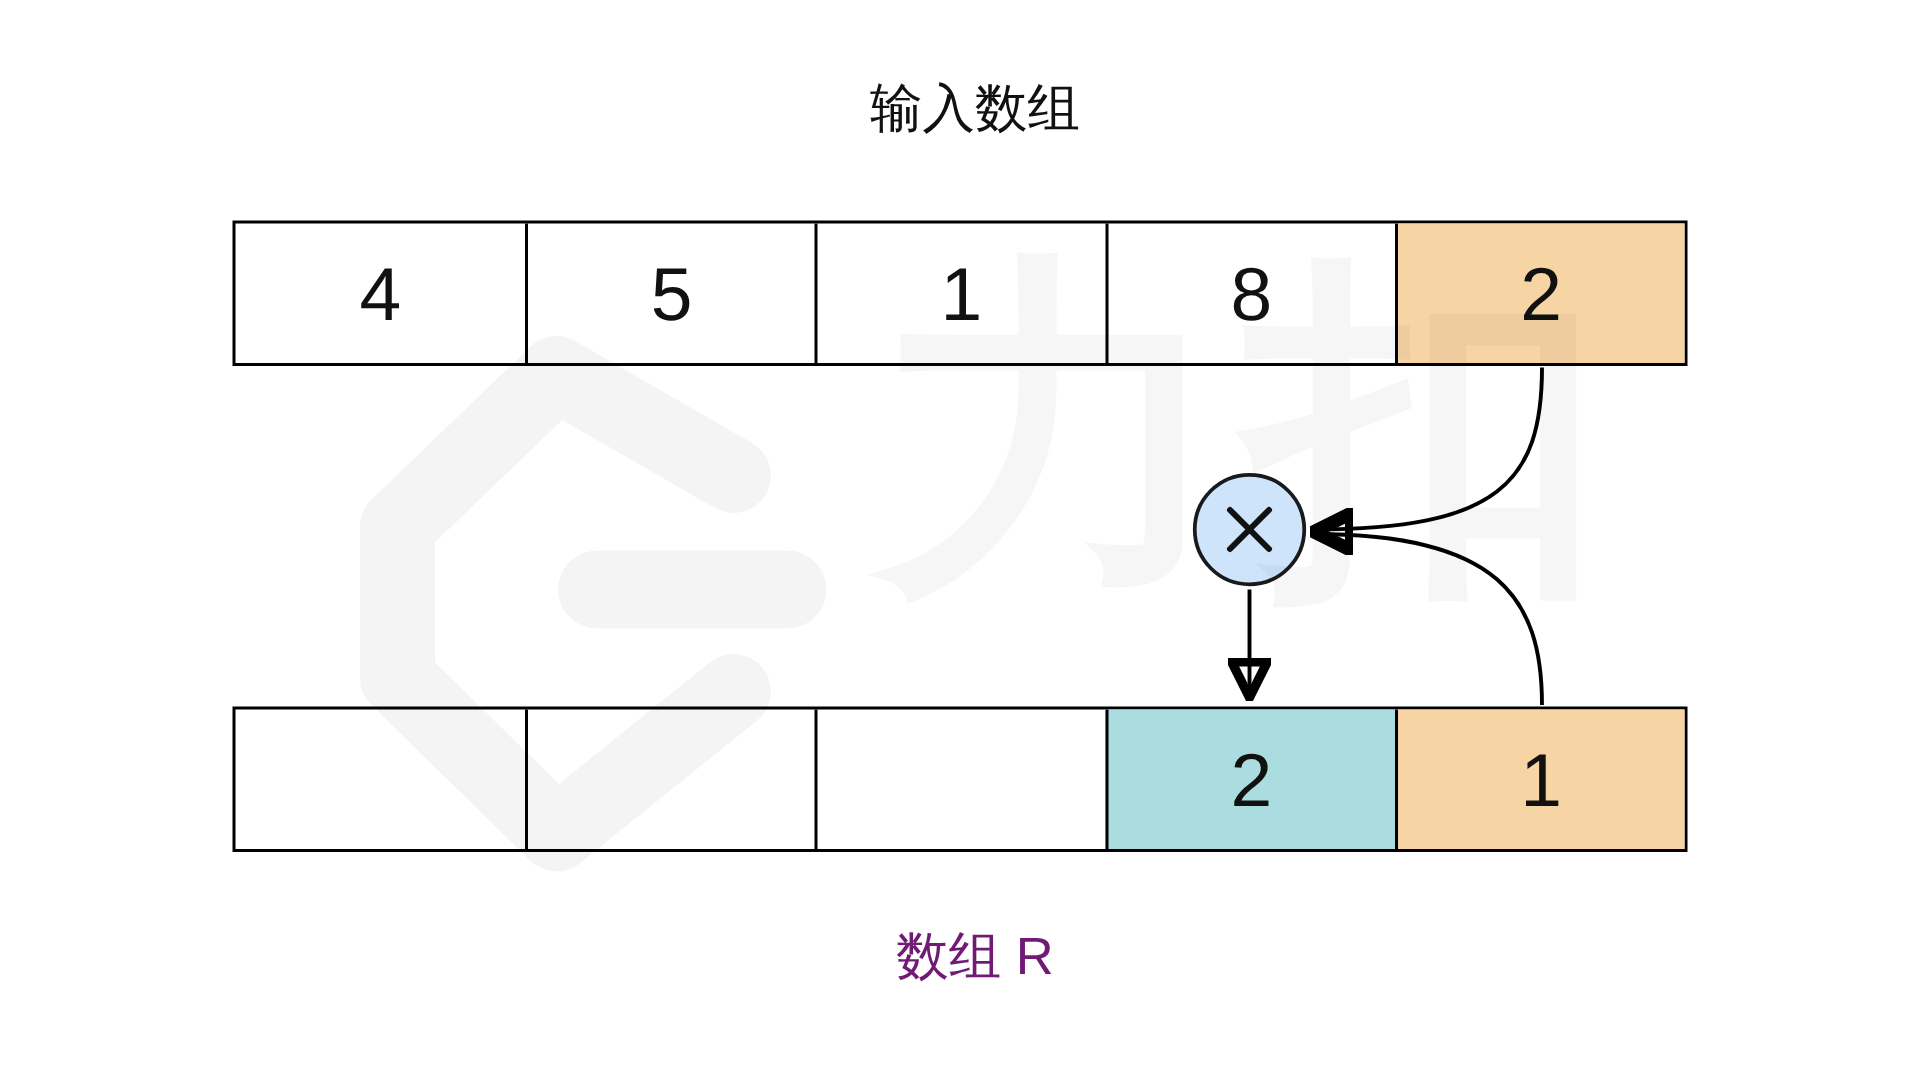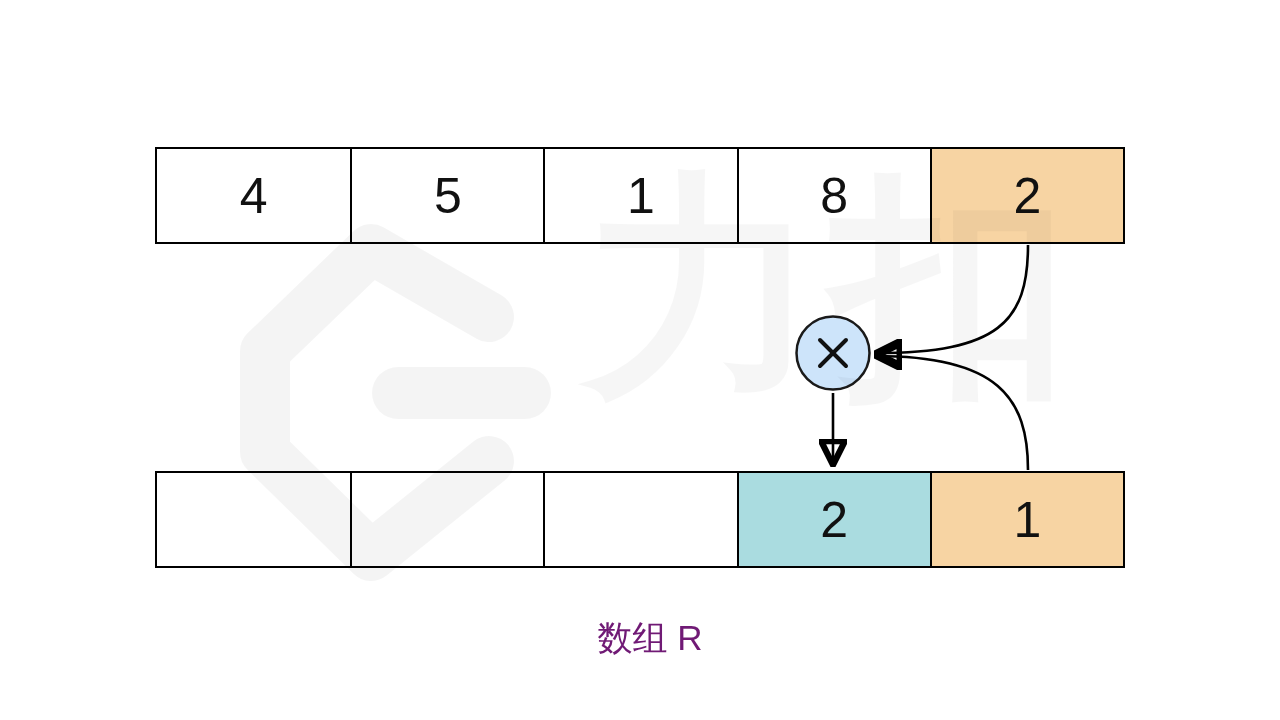--- a/index.html
+++ b/index.html
@@ -42,20 +42,21 @@
   .wm-en{
     position:absolute;left:615px;top:448px;font-size:80px;line-height:1;
     letter-spacing:3px;font-weight:bold;color:rgba(0,0,0,0.035);white-space:nowrap;
   }
 </style>
 </head>
 <body>
 
 <div class="stage">
 
+  <div class="diagram-title">输入数组</div>
 
   <div class="array array-top">
     <div class="cell">4</div>
     <div class="cell">5</div>
     <div class="cell">1</div>
     <div class="cell">8</div>
     <div class="cell cell--orange">2</div>
   </div>
 
   <svg class="overlay" viewBox="0 0 1280 720">

